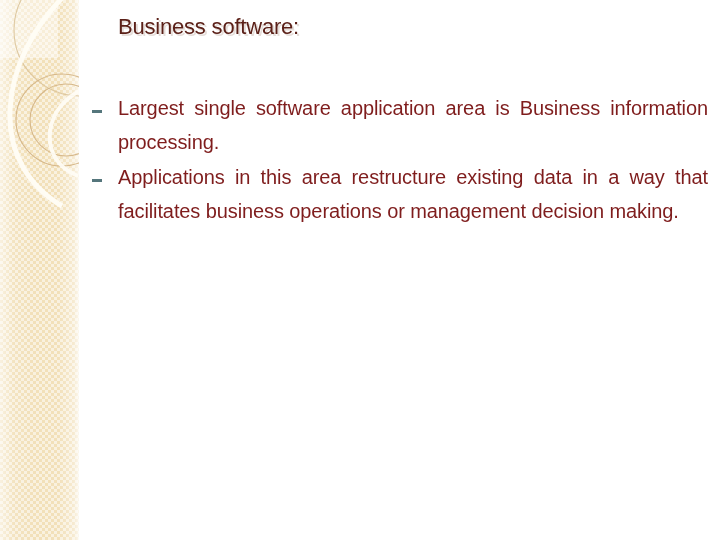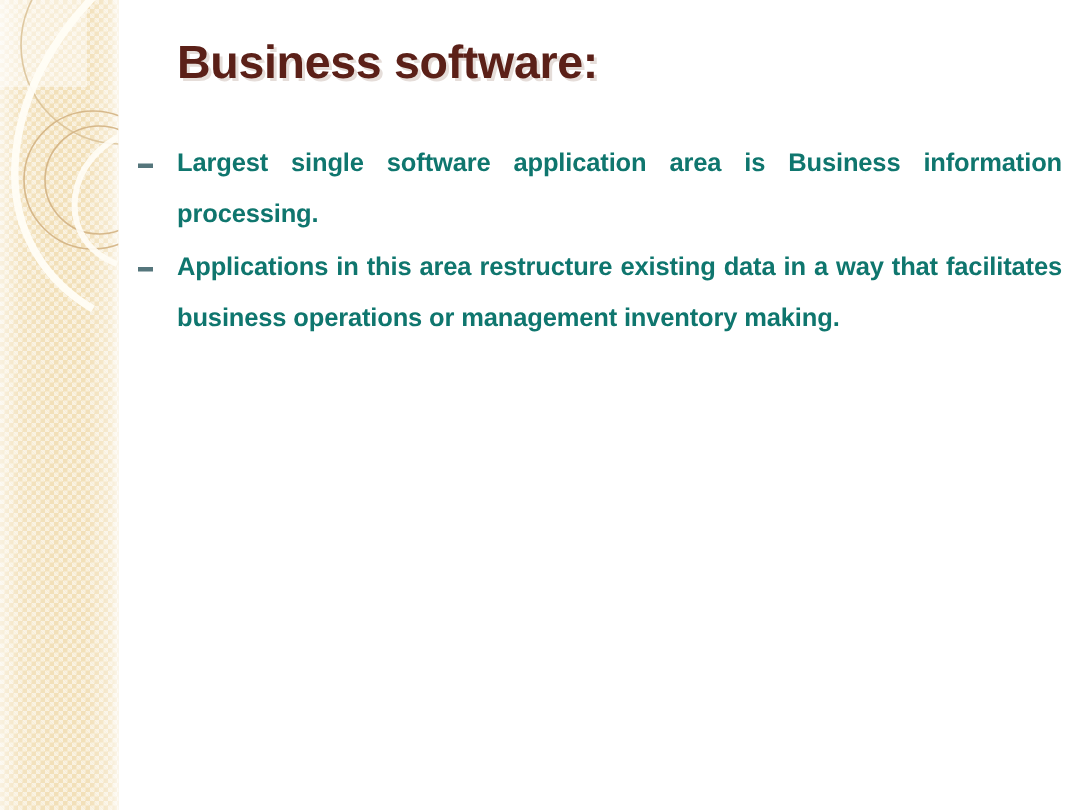--- a/index.html
+++ b/index.html
@@ -57,24 +57,24 @@
     left: 0;
     top: 0;
     width: 79px;
     height: 540px;
   }
 
   
   #title {
     position: absolute;
     left: 118px;
-    top: 24px;
+    top: 14px;
     width: 580px;
-    font-size: 31px;
-    font-weight: bold;
+    font-size: 22px;
+    font-weight: normal;
     letter-spacing: -0.2px;
     color: #5b2018;
     text-shadow: 2px 2px 0 rgba(190,170,160,0.40);
     white-space: nowrap;
   }
 
   
   #body-list {
     position: absolute;
     left: 92px;
@@ -97,27 +97,26 @@
     text-align: left;
   }
   .bullet-marker span.dash {
     display: inline-block;
     width: 10px;
     height: 3px;
     background: #55767c;
   }
   .bullet-text {
     flex: 1 1 auto;
-    font-size: 17px;
+    font-size: 20px;
     line-height: 33.5px;
-    color: #0f766e;
+    color: #7f1d1d;
     text-align: justify;
     text-justify: inter-word;
     letter-spacing: -0.1px;
-    font-weight: bold;
   }
 </style>
 </head>
 <body>
 
 <div id="slide">
 
   <div id="sidebar">
     <div id="sidebar-corner-wash"></div>
     <svg id="sidebar-arcs" viewBox="0 0 79 540" preserveAspectRatio="none">
@@ -138,18 +137,18 @@
   <div id="body-list">
 
     <div class="bullet-row">
       <div class="bullet-marker"><span class="dash"></span></div>
       <div class="bullet-text">Largest single software application area is Business information processing.</div>
     </div>
 
 
     <div class="bullet-row">
       <div class="bullet-marker"><span class="dash"></span></div>
-      <div class="bullet-text">Applications in this area restructure existing data in a way that facilitates business operations or management inventory making.</div>
+      <div class="bullet-text">Applications in this area restructure existing data in a way that facilitates business operations or management decision making.</div>
     </div>
 
   </div>
 
 </div>
 
 </body></html>

